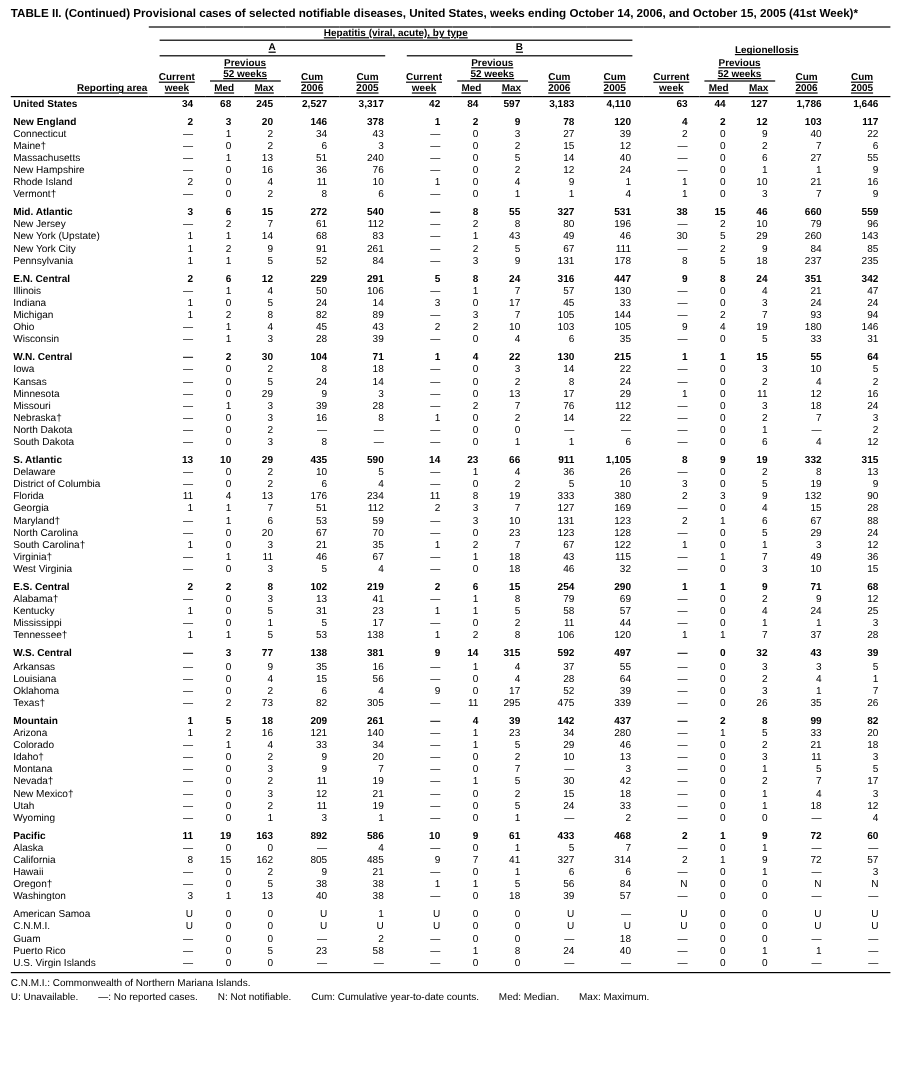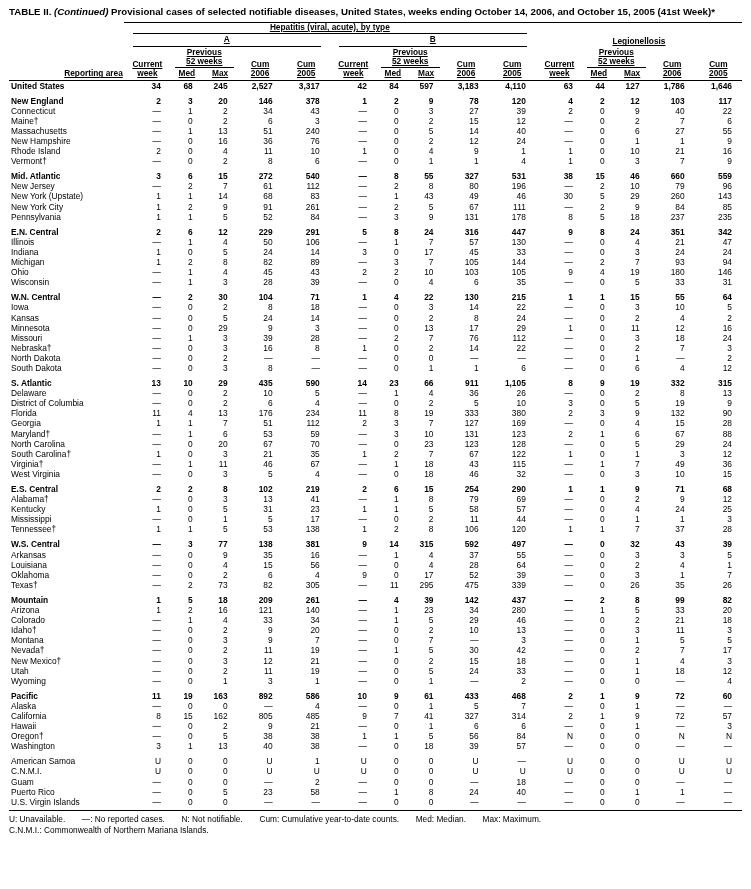--- a/index.html
+++ b/index.html
@@ -1,21 +1,21 @@
 <!DOCTYPE html>
 <html><head>
 <meta charset="utf-8">
 <style>
   html,body{margin:0;padding:0;background:#fff;}
   body{
     width:751px;height:889px;box-sizing:border-box;padding:6px 9px 4px 9px;
     font-family:"Liberation Sans",sans-serif;color:#000;
   }
   .title{font-size:9.7px;font-weight:bold;line-height:1.25;margin-bottom:4px;}
-  .title .cont{font-style:italic;}
+  .title .cont{}
   table{border-collapse:collapse;width:100%;table-layout:fixed;}
   th{font-size:8.3px;font-weight:bold;text-align:center;vertical-align:bottom;
      padding:0 1px 1px 1px;line-height:1.12;text-decoration:underline;}
   th.area-h{text-align:right;padding-left:1px;}
   td{font-size:8.4px;line-height:10.1px;padding:0 2px;white-space:nowrap;overflow:hidden;}
   td.area{text-align:left;}
   td.num{text-align:right;padding-right:10px;}
   .bold{font-weight:bold;}
   .topline{border-top:1px solid #000;}
   .hb{border-bottom:1px solid #000;}
@@ -1365,15 +1365,15 @@
         <td class="num">—</td>
         <td class="num">0</td>
         <td class="num">0</td>
         <td class="num">—</td>
         <td class="num">—</td>
       </tr>
     </tbody>
 </table>
 
 <div class="footnotes" id="footnotes">
+    <div class="fn">C.N.M.I.: Commonwealth of Northern Mariana Islands.</div>
     <div class="fn">U: Unavailable.  —: No reported cases.  N: Not notifiable.  Cum: Cumulative year-to-date counts.  Med: Median.  Max: Maximum.</div>
-    <div class="fn">C.N.M.I.: Commonwealth of Northern Mariana Islands.</div>
   </div>
 
 </body></html>

